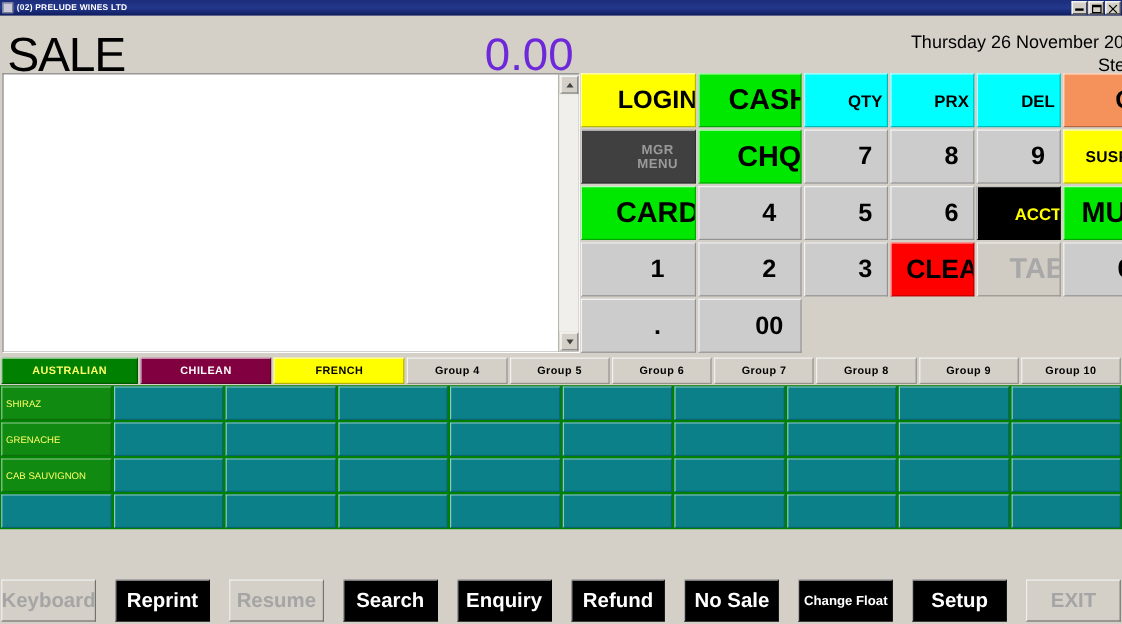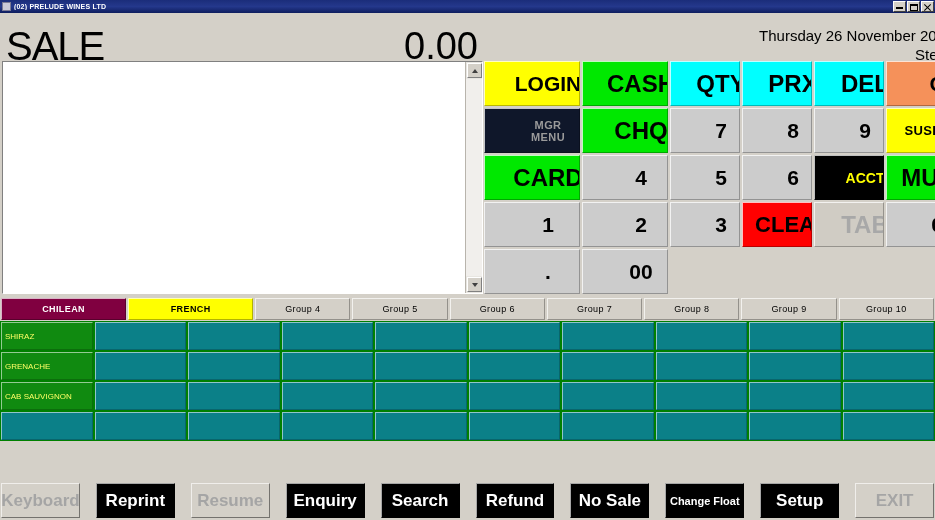--- a/index.html
+++ b/index.html
@@ -48,21 +48,21 @@
     position:absolute; left:0; top:24px; width:935px; height:47px;
     background:#d4d0c8;
   }
   .sale-label {
     position:absolute; left:6px; top:2px;
     font-size:40px; line-height:40px; color:#000; letter-spacing:-1px;
   }
   .sale-total {
     position:absolute; left:0; top:3px; width:484px;
     text-align:right; padding-right:6px;
-    font-size:38px; line-height:38px; color:#000000;
+    font-size:38px; line-height:38px; color:#6d28d9;
   }
   .hdr-right {
     position:absolute; right:-10px; top:2px; width:260px;
     text-align:right; font-size:15px; line-height:19px; color:#000;
     white-space:nowrap;
   }
 
   
   .receipt-wrap {
     position:absolute; left:2px; top:61px; width:481px; height:233px;
@@ -109,42 +109,43 @@
     display:flex; align-items:center; justify-content:center;
     font-weight:bold; color:#000; text-align:center;
     border-top:1px solid rgba(255,255,255,.75);
     border-left:1px solid rgba(255,255,255,.75);
     border-right:1px solid rgba(0,0,0,.28);
     border-bottom:1px solid rgba(0,0,0,.28);
     user-select:none; overflow:hidden;padding-left:32px;
   }
   .k-yellow { background:#ffff00; font-size:21px; }
   .k-green  { background:#00e800; font-size:24px; }
-  .k-cyan   { background:#00ffff; font-size:24px; }
+  .k-cyan   { background:#00ffff; font-size:14px; }
   .k-orange { background:#f5915a; font-size:21px; }
   .k-red    { background:#ff0000; font-size:22px; }
   .k-black  { background:#000000; color:#ffff00; font-size:14px; }
   .k-gray   { background:#cccccc; font-size:21px; }
-  .k-disabled { background:#0f172a; color:#9a9a9a; font-size:11px;
+  .k-disabled { background:#404040; color:#9a9a9a; font-size:11px;
                 letter-spacing:.4px; }
   .k-disabled-lg { background:#d0ccc4; color:#a8a8a8; font-size:24px; }
   .k-suspend { background:#ffff00; font-size:13px; letter-spacing:.3px; }
 
   
   .groups {
     position:absolute; left:0; top:298px; width:935px; height:22px;
     display:flex; gap:2px; padding:0 1px; background:#d4d0c8;
   }
   .gtab {
     flex:1 1 0; display:flex; align-items:center; justify-content:center;
     font-size:9px; letter-spacing:.4px; white-space:nowrap; overflow:hidden;
     border-top:1px solid rgba(255,255,255,.7);
     border-left:1px solid rgba(255,255,255,.7);
     border-right:1px solid rgba(0,0,0,.3);
     border-bottom:1px solid rgba(0,0,0,.3);
+    font-weight:bold;
   }
   .gt-aus    { background:#008000; color:#ffff66; font-weight:bold; flex-grow:1.38; }
   .gt-chi    { background:#800040; color:#ffffff; font-weight:bold; flex-grow:1.32; }
   .gt-fre    { background:#ffff00; color:#000000; font-weight:bold; flex-grow:1.32; }
   .gt-plain  { background:#d4d0c8; color:#000000; }
 
   
   .products {
     position:absolute; left:0; top:321px; width:935px; height:120px;
     background:#008000;
@@ -244,20 +245,21 @@
       <div class="key k-gray">2</div>
       <div class="key k-gray">3</div>
       <div class="key k-red">CLEAR</div>
       <div class="key k-disabled-lg">TAB</div>
       <div class="key k-gray">0</div>
       <div class="key k-gray">.</div>
       <div class="key k-gray">00</div>
     </div>
 
   <div class="groups">
+      <div class="gtab gt-aus">AUSTRALIAN</div>
       <div class="gtab gt-chi">CHILEAN</div>
       <div class="gtab gt-fre">FRENCH</div>
       <div class="gtab gt-plain">Group 4</div>
       <div class="gtab gt-plain">Group 5</div>
       <div class="gtab gt-plain">Group 6</div>
       <div class="gtab gt-plain">Group 7</div>
       <div class="gtab gt-plain">Group 8</div>
       <div class="gtab gt-plain">Group 9</div>
       <div class="gtab gt-plain">Group 10</div>
     </div>
@@ -302,22 +304,22 @@
       <div class="pcell"></div>
       <div class="pcell"></div>
       <div class="pcell"></div>
       <div class="pcell"></div>
     </div>
 
   <div class="toolbar">
       <div class="tbtn dis">Keyboard</div>
       <div class="tbtn">Reprint</div>
       <div class="tbtn dis">Resume</div>
+      <div class="tbtn">Search</div>
       <div class="tbtn">Enquiry</div>
-      <div class="tbtn">Search</div>
       <div class="tbtn">Refund</div>
       <div class="tbtn">No Sale</div>
       <div class="tbtn small">Change Float</div>
       <div class="tbtn">Setup</div>
       <div class="tbtn dis">EXIT</div>
     </div>
 
 </div>
 
 </body></html>

